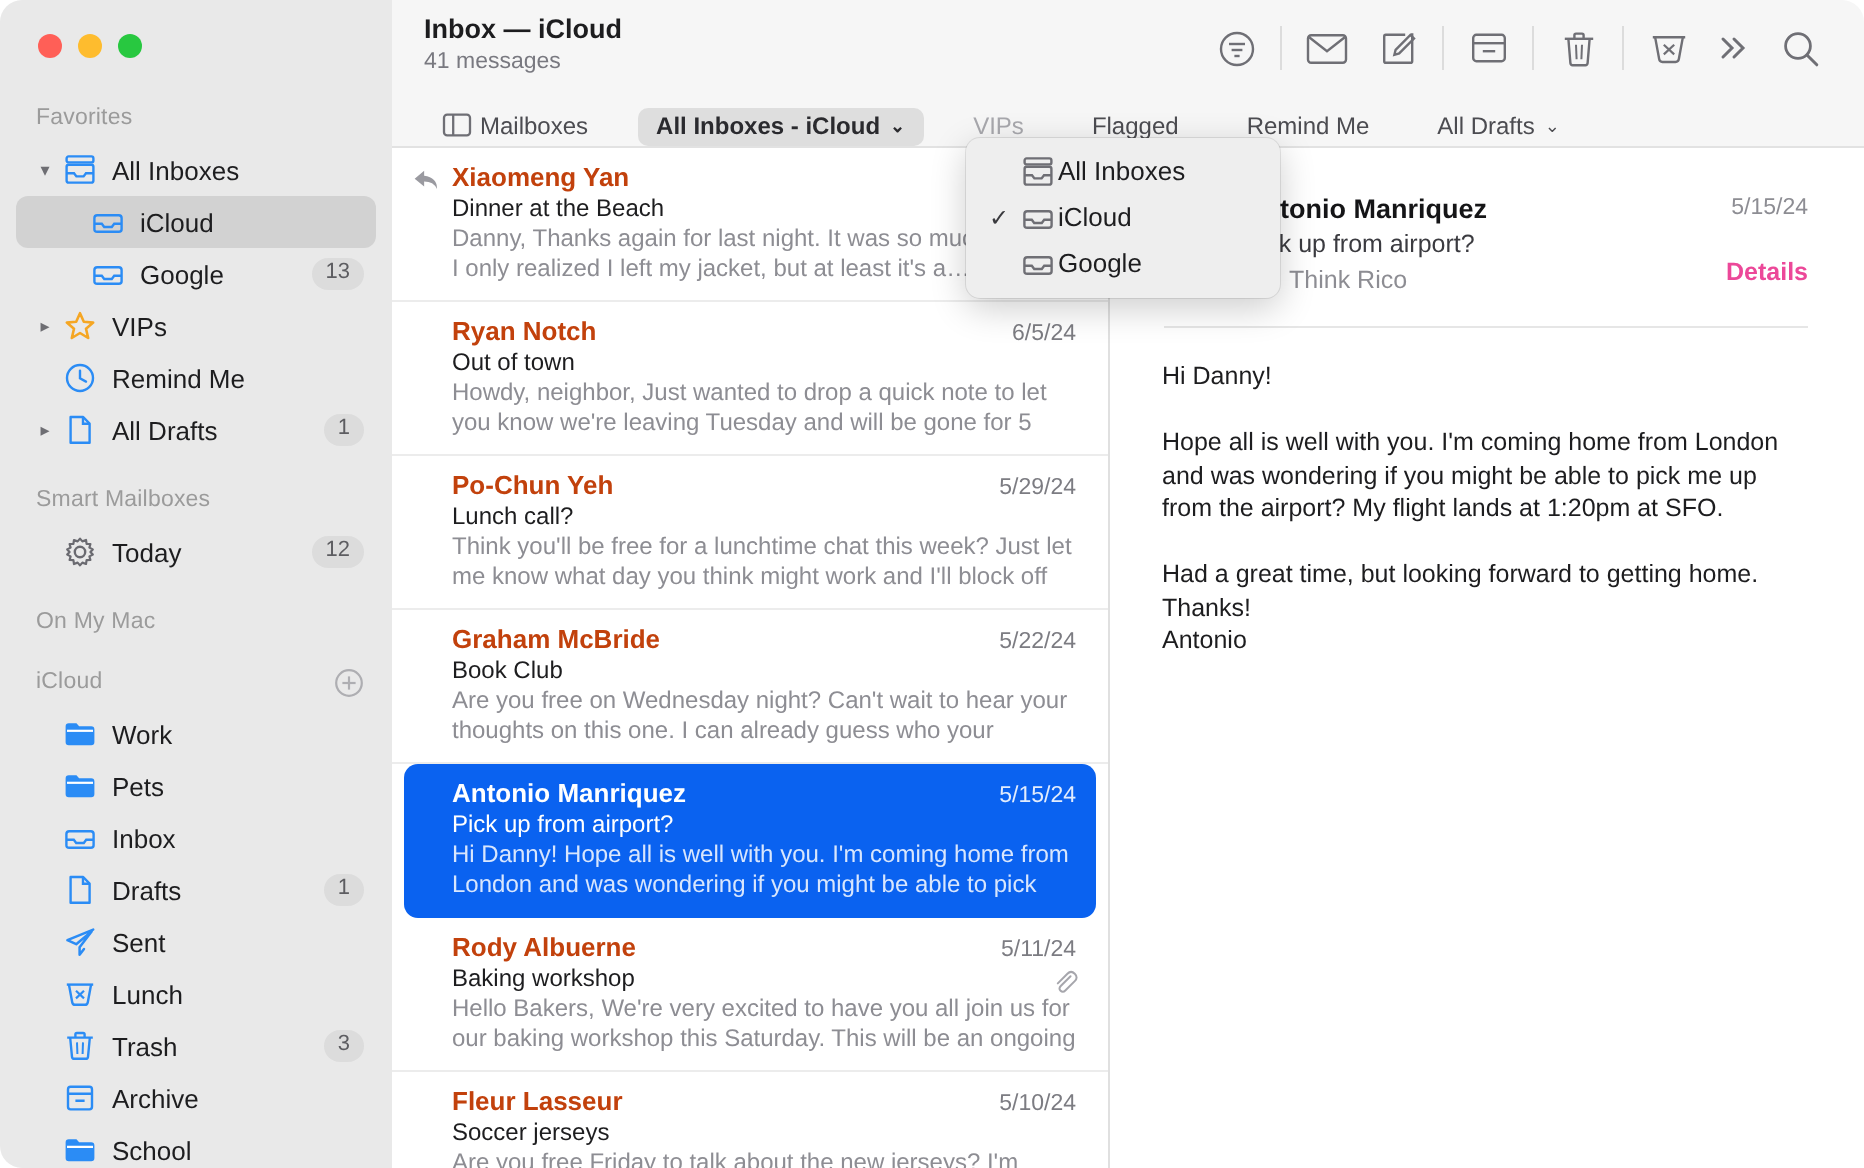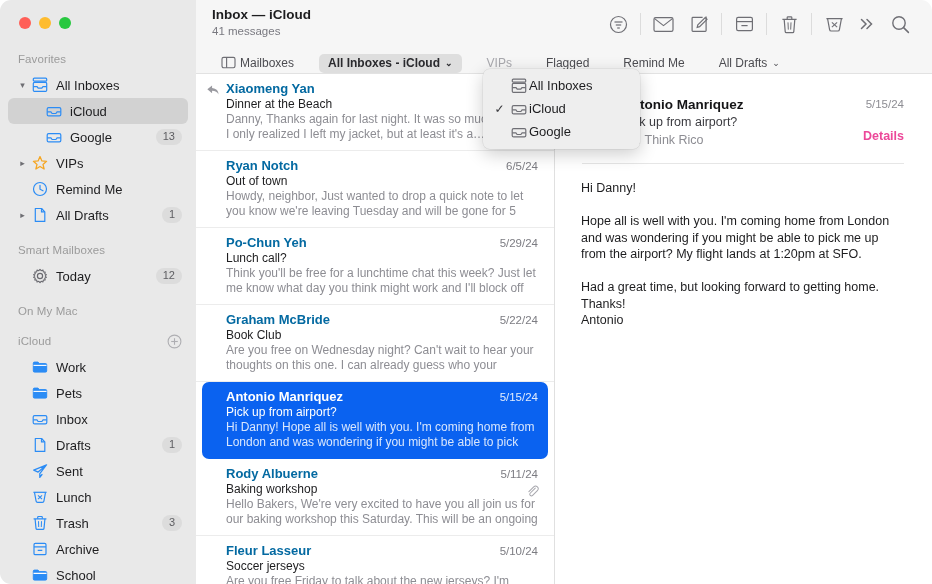--- a/index.html
+++ b/index.html
@@ -159,21 +159,21 @@
   .msg.selected {
     background: #0a62f0;
     border-bottom: 1px solid transparent;
     border-radius: 7px;
     margin: 0 6px;
     padding-left: 24px;
     padding-right: 10px;
   }
   .msg-head { display: flex; align-items: baseline; }
   .msg-from {
-    font-size: 13px; font-weight: bold; color: #0369a1;
+    font-size: 13px; font-weight: bold; color: #c2410c;
     flex: 1; white-space: nowrap; overflow: hidden;
   }
   .msg-date { font-size: 11.5px; color: #7c7c82; margin-left: 8px; }
   .msg-subj {
     font-size: 12px; color: #1d1d1f; margin-top: 1px;
     white-space: nowrap; overflow: hidden; text-overflow: ellipsis;
     padding-right: 18px;
   }
   .msg-prev {
     font-size: 12px; color: #8d8d93; margin-top: 1px;

